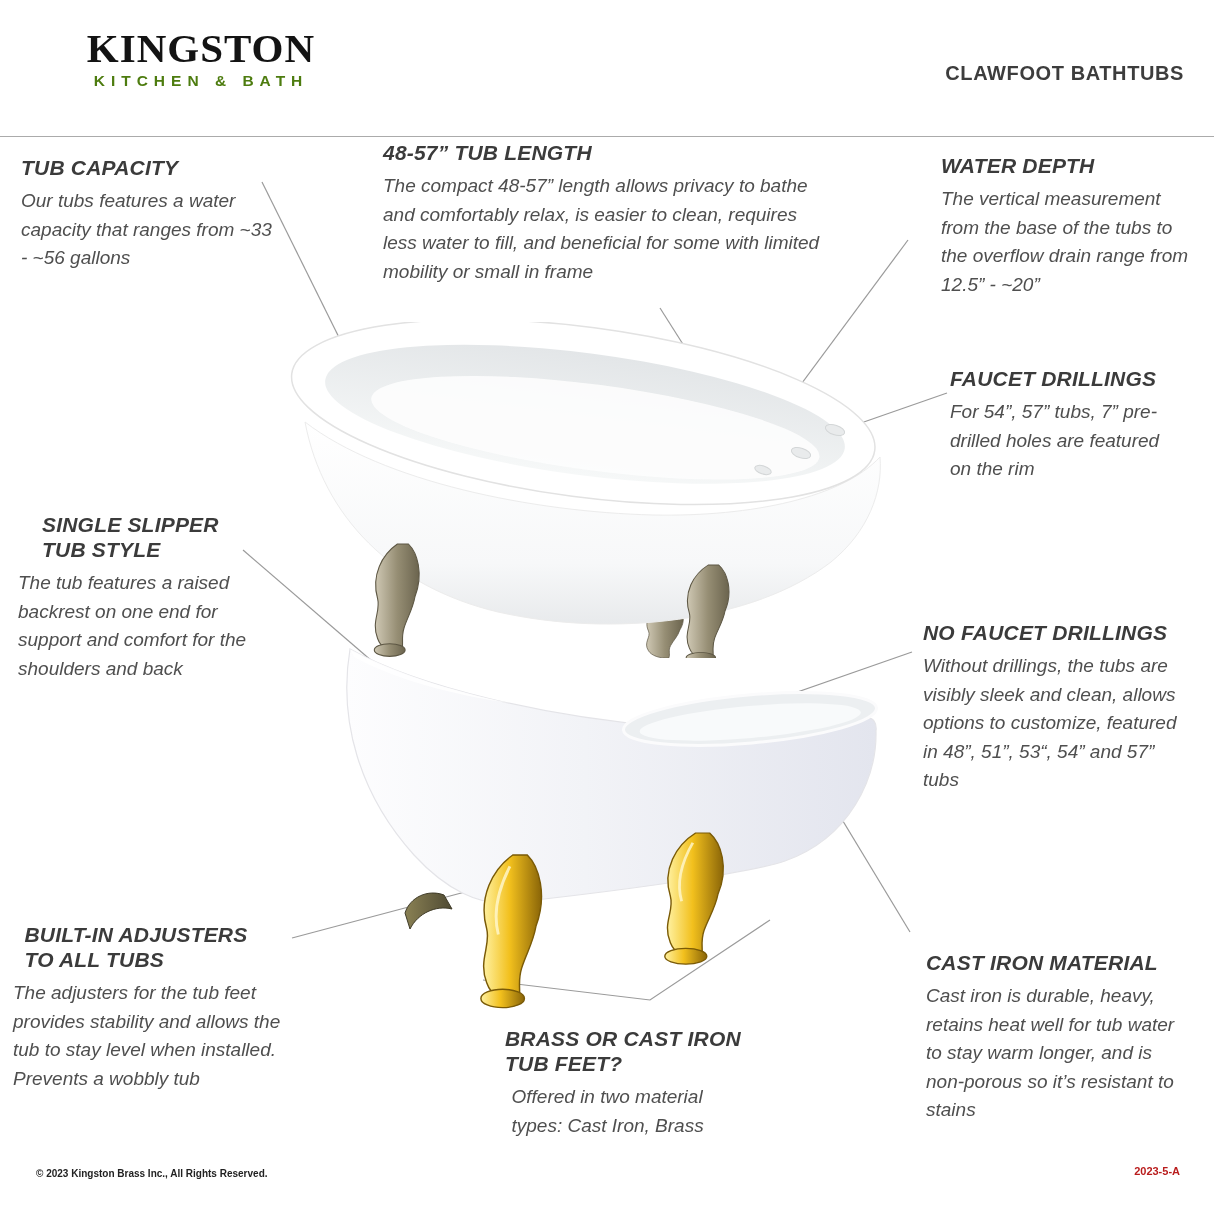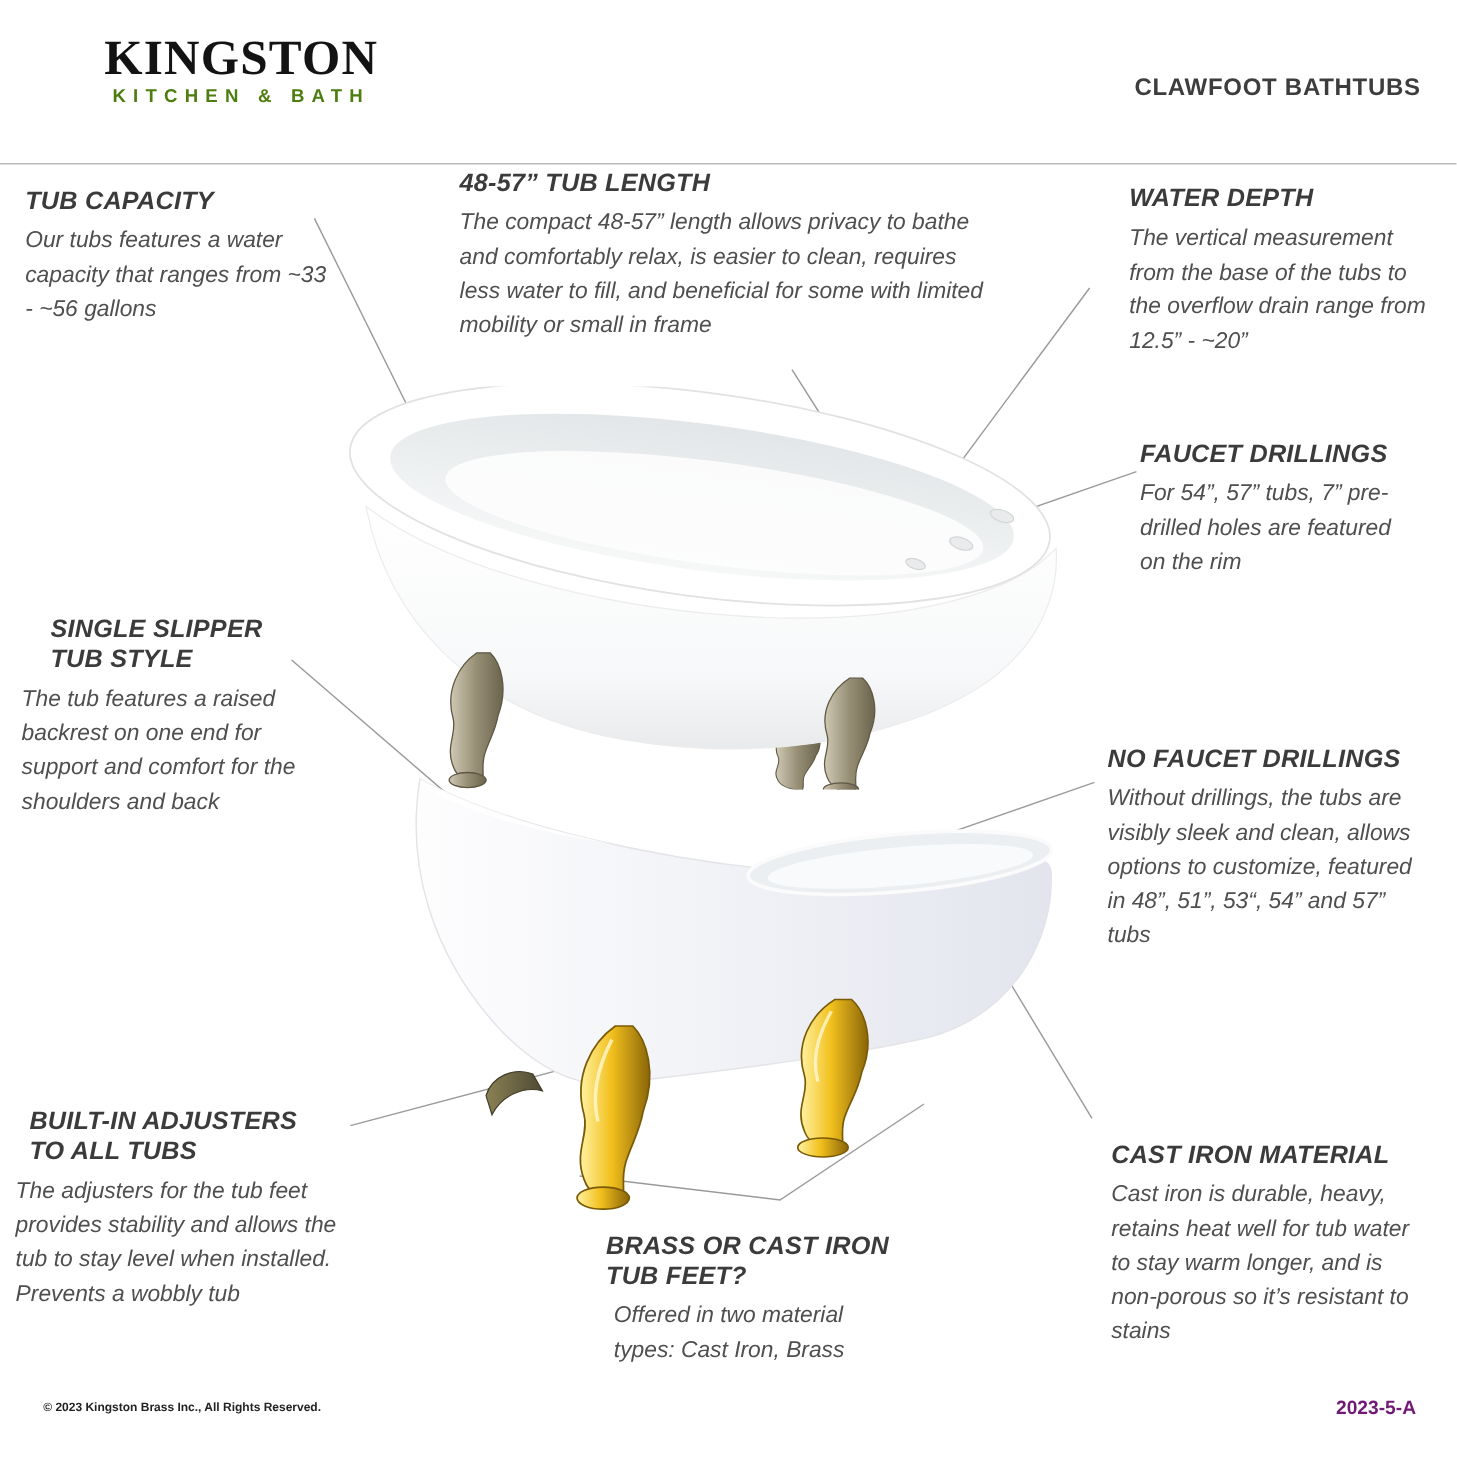--- a/index.html
+++ b/index.html
@@ -30,21 +30,21 @@
   #annot-brass-feet        {left:505px; top:1026px;width:255px;}
   #annot-brass-feet h3     {max-width:255px;}
   #annot-brass-feet p      {max-width:242px;}
   #annot-cast-iron         {left:926px; top:950px; width:252px;}
   
   .lines-overlay{position:absolute;left:0;top:0;width:1214px;height:1214px;pointer-events:none;}
   .tub-top{position:absolute;left:283px;top:322px;}
   .tub-bottom{position:absolute;left:330px;top:633px;}
   
   .footer-copy{position:absolute;left:36px;top:1168px;font-size:10px;color:#222;font-weight:700;}
-  .footer-code{position:absolute;right:34px;top:1165px;font-size:16px;color:#701a75;font-weight:700;}
+  .footer-code{position:absolute;right:34px;top:1165px;font-size:11px;color:#b91c1c;font-weight:700;}
 </style>
 </head>
 <body>
 
 <div class="page">
 
   <div class="logo">
     <div class="logo-main">KINGSTON</div>
     <div class="logo-sub">KITCHEN &amp; BATH</div>
   </div>

